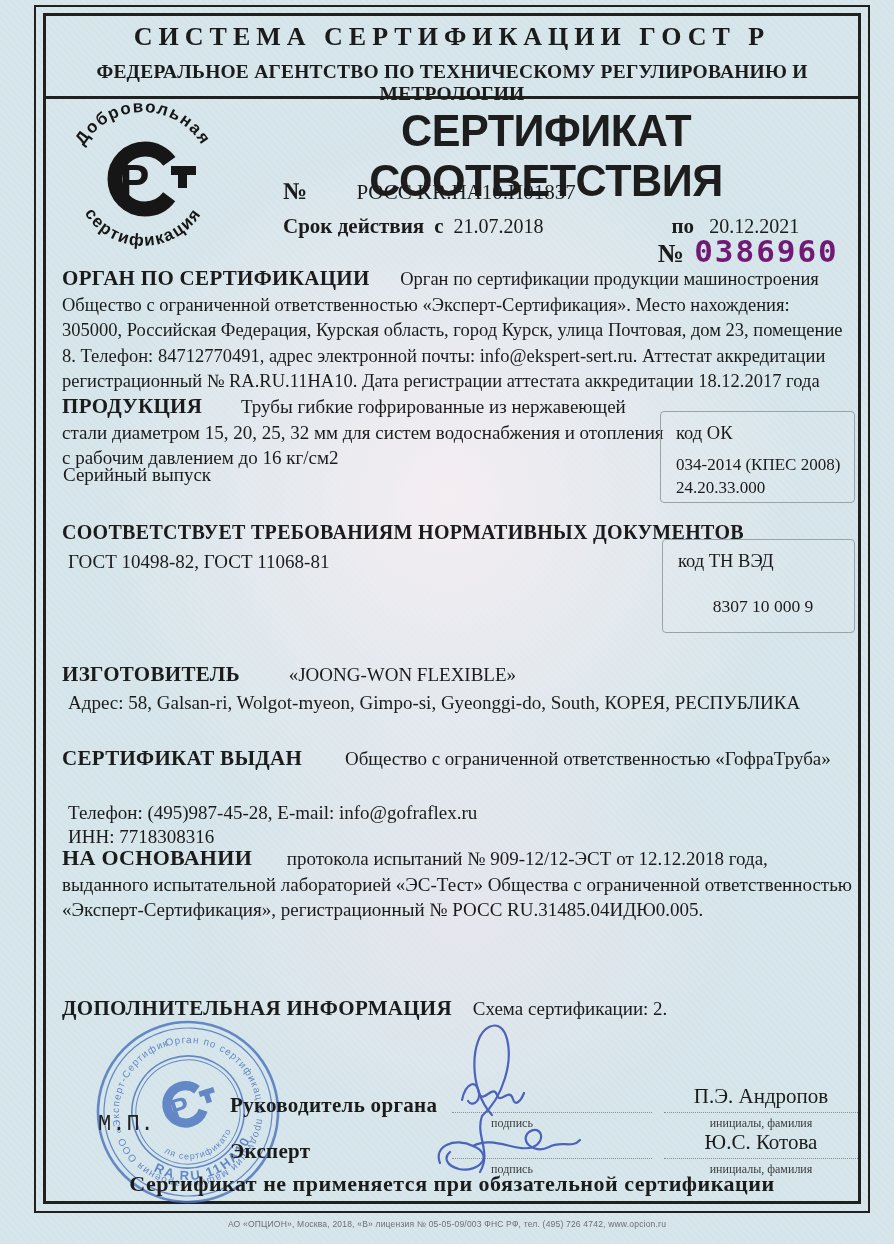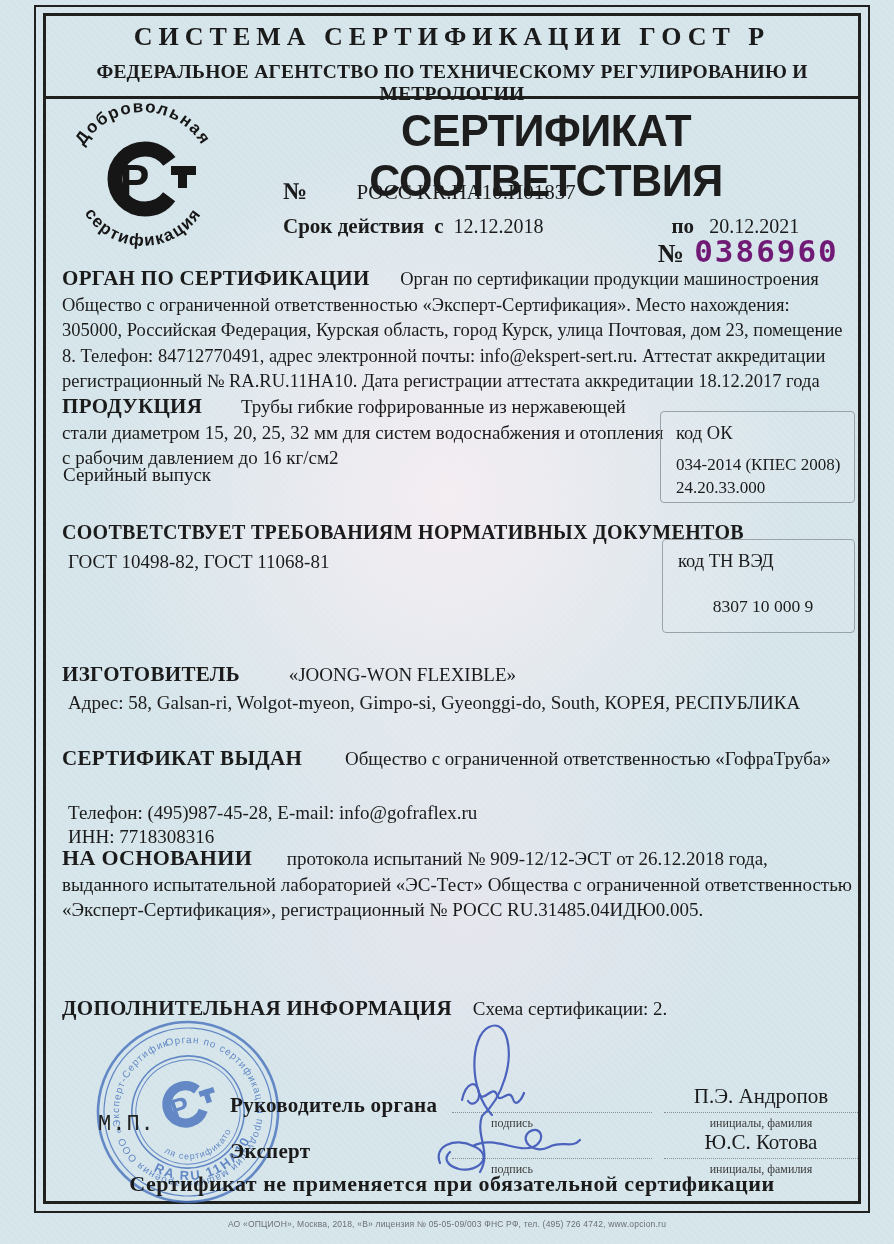--- a/index.html
+++ b/index.html
@@ -76,21 +76,21 @@
 
   <div class="abs cert-title">СЕРТИФИКАТ СООТВЕТСТВИЯ</div>
 
   <div class="abs no-row">
     <span class="no-sign">№</span>
     <span>РОСС KR.HA10.H01837</span>
   </div>
   <div class="abs validity">
     <b>Срок действия</b>&nbsp;
     <b>с</b>&nbsp;
-    <span>12.12.2018</span>
+    <span>21.07.2018</span>
     <span style="display:inline-block;width:118px;"></span>
     <b>по</b>&nbsp;&nbsp;
     <span>20.12.2021</span>
   </div>
   <div class="abs blank-no">
     <span class="sign">№</span>
     <span class="num" style="color:#701a75;">0386960</span>
   </div>
 
   <p class="para" style="left:62px;top:266px;width:790px;margin:0;">
@@ -126,21 +126,21 @@
 
   <p class="para" style="left:62px;top:746px;width:790px;margin:0;font-size:19px;">
     <span class="sec-label" style="padding-right:38px;">СЕРТИФИКАТ ВЫДАН</span>
     <span>Общество с ограниченной ответственностью «ГофраТруба»</span>
   </p>
   <div class="abs body-text" style="left:68px;top:800px;font-size:19px;">Телефон: (495)987-45-28, E-mail: info@gofraflex.ru</div>
   <div class="abs body-text" style="left:68px;top:824px;font-size:19px;">ИНН: 7718308316</div>
 
   <p class="para" style="left:62px;top:845px;width:792px;margin:0;font-size:19px;">
     <span class="sec-label" style="padding-right:30px;font-size:22px;">НА ОСНОВАНИИ</span>
-    <span>протокола испытаний № 909-12/12-ЭСТ от 26.12.2018 года, выданного испытательной лабораторией «ЭС-Тест» Общества с ограниченной ответственностью «Эксперт-Сертификация», регистрационный № РОСС RU.31485.04ИДЮ0.005.</span>
+    <span>протокола испытаний № 909-12/12-ЭСТ от 12.12.2018 года, выданного испытательной лабораторией «ЭС-Тест» Общества с ограниченной ответственностью «Эксперт-Сертификация», регистрационный № РОСС RU.31485.04ИДЮ0.005.</span>
   </p>
 
   <p class="para" style="left:62px;top:996px;width:790px;margin:0;font-size:19px;">
     <span class="sec-label" style="padding-right:16px;">ДОПОЛНИТЕЛЬНАЯ ИНФОРМАЦИЯ</span>
     <span>Схема сертификации: 2.</span>
   </p>
 
   <svg class="abs" style="left:38px;top:1017px;" width="300" height="190" viewBox="-150 -95 300 190" opacity="0.82">
     <defs>
       <path id="stampRing" d="M 0,-69 A 69,69 0 1 1 -0.05,-69 Z"></path>

